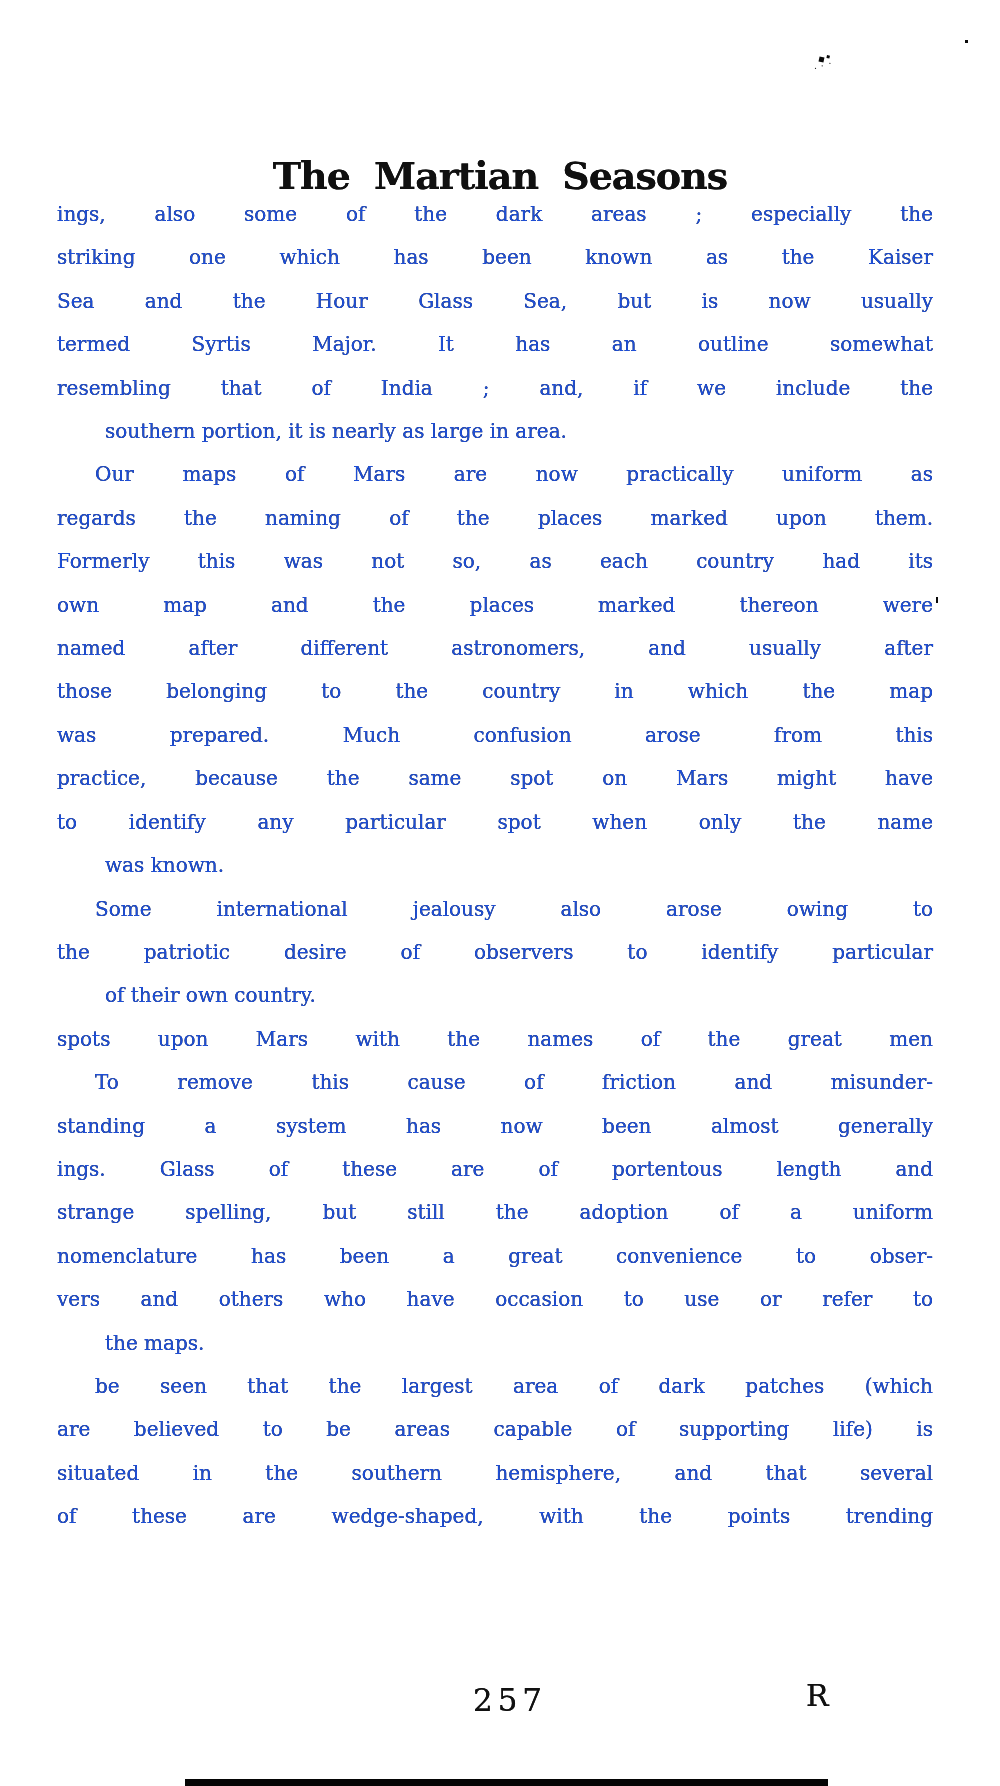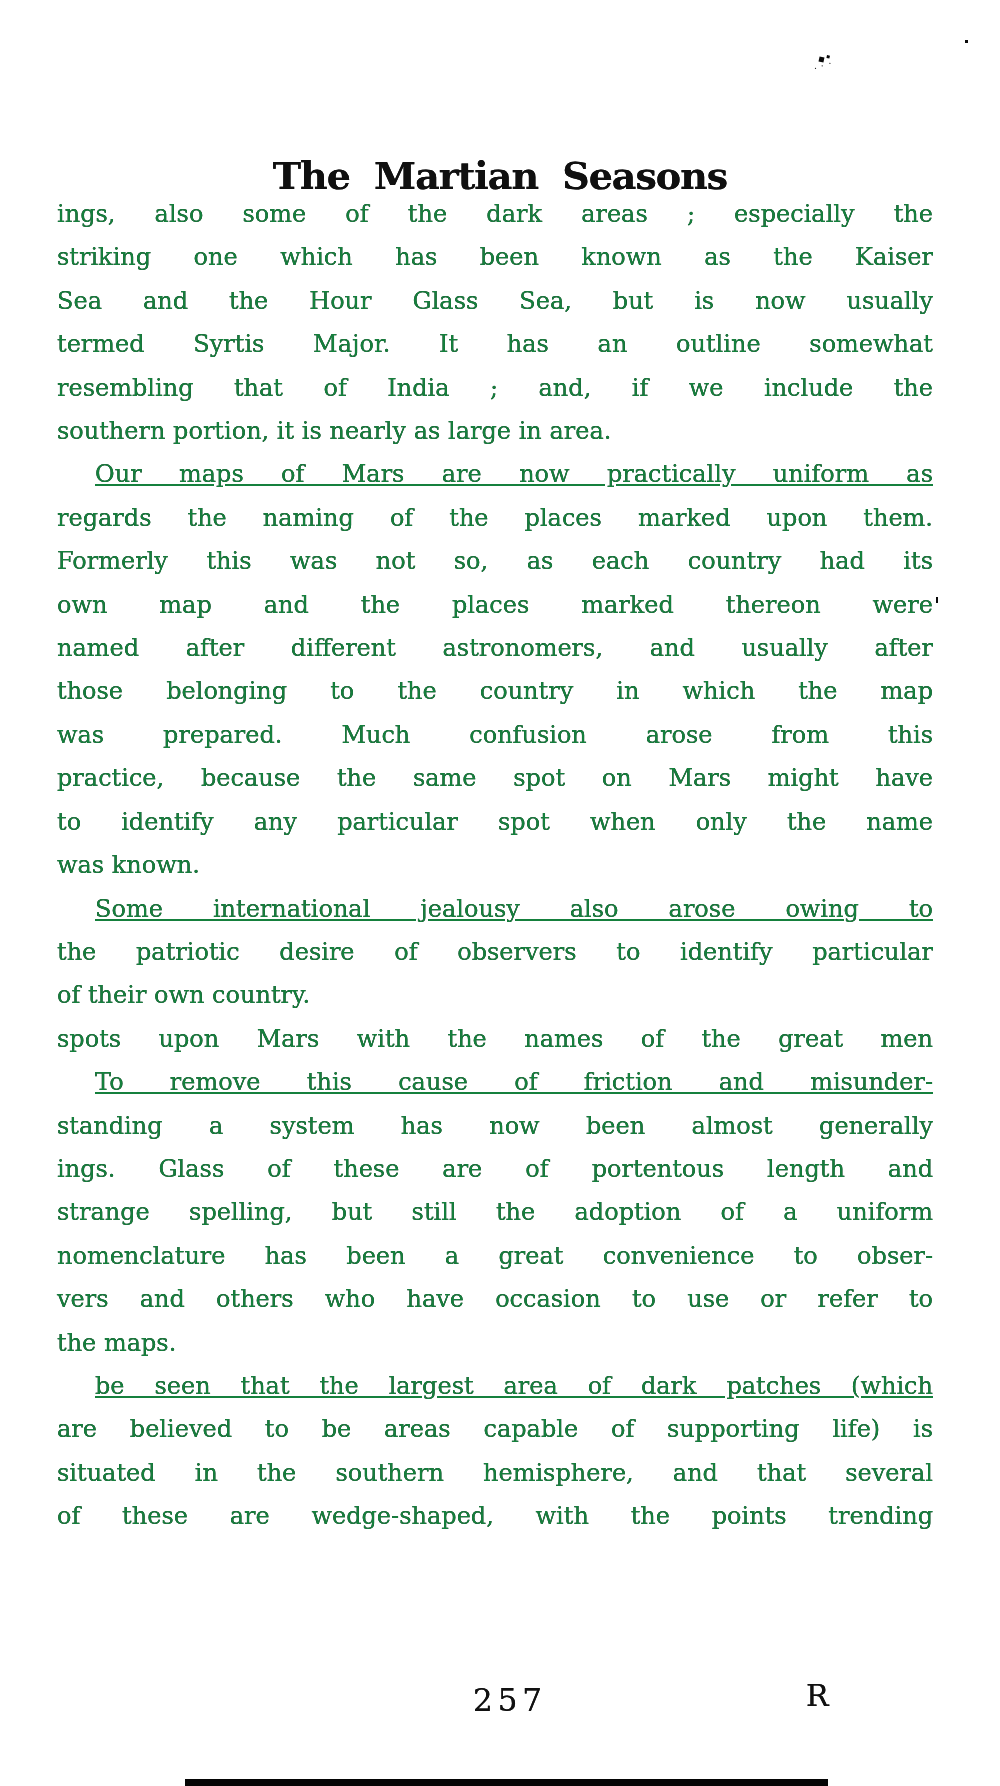--- a/index.html
+++ b/index.html
@@ -27,36 +27,36 @@
     word-spacing: 12px;
     white-space: nowrap;
     color: #101010;
     text-shadow: 0 0 0.5px #101010;
   }
   .body-text {
     position: absolute;
     left: 57px;
     top: 193px;
     width: 876px;
-    font-size: 24px;
+    font-size: 20px;
     line-height: 43.4px;
-    color: #15803d;
+    color: #1d4ed8;
     text-shadow: 0 0 0.4px #131313;
   }
   .line {
     text-align: justify;
     text-align-last: justify;
     white-space: normal;
   }
   .line.no-just {
     text-align-last: left;
+    margin-left: 48px;
   }
   .para.indent .line:first-child {
     text-indent: 38px;
-    text-decoration: underline;
   }
   .page-number {
     position: absolute;
     left: 10px;
     top: 1682px;
     width: 1000px;
     text-align: center;
     font-size: 31px;
     letter-spacing: 5px;
     color: #111;

